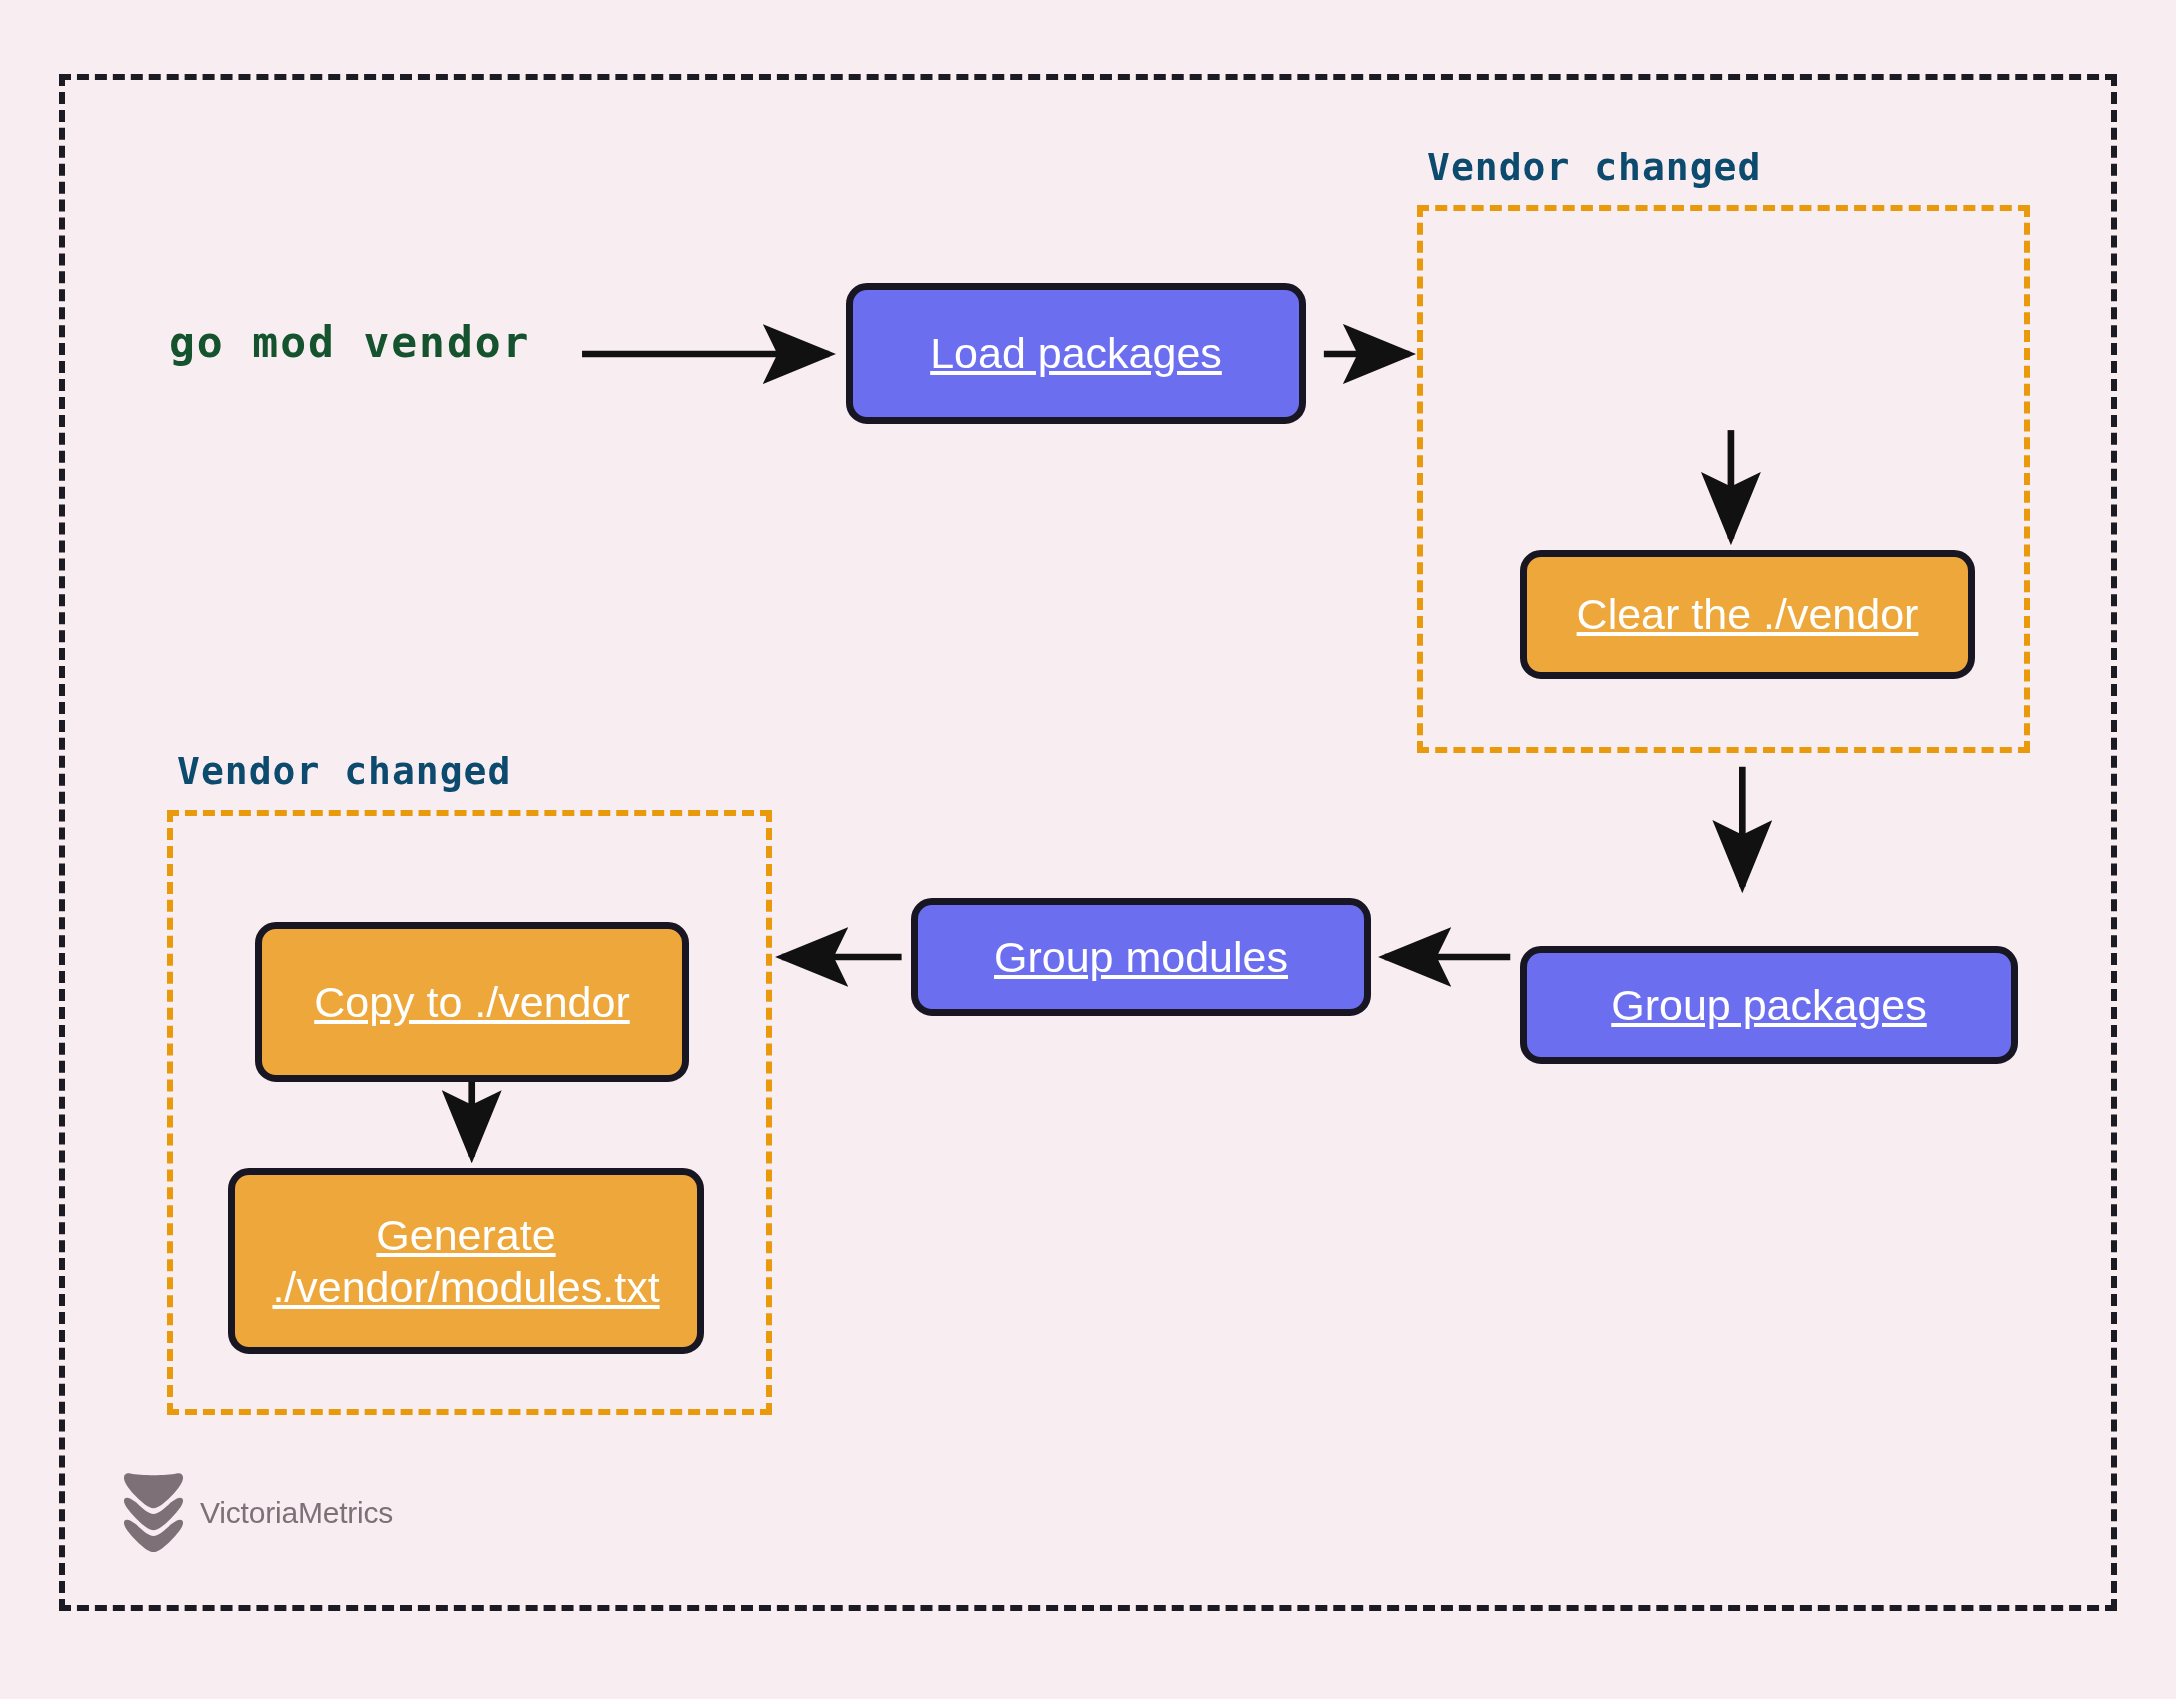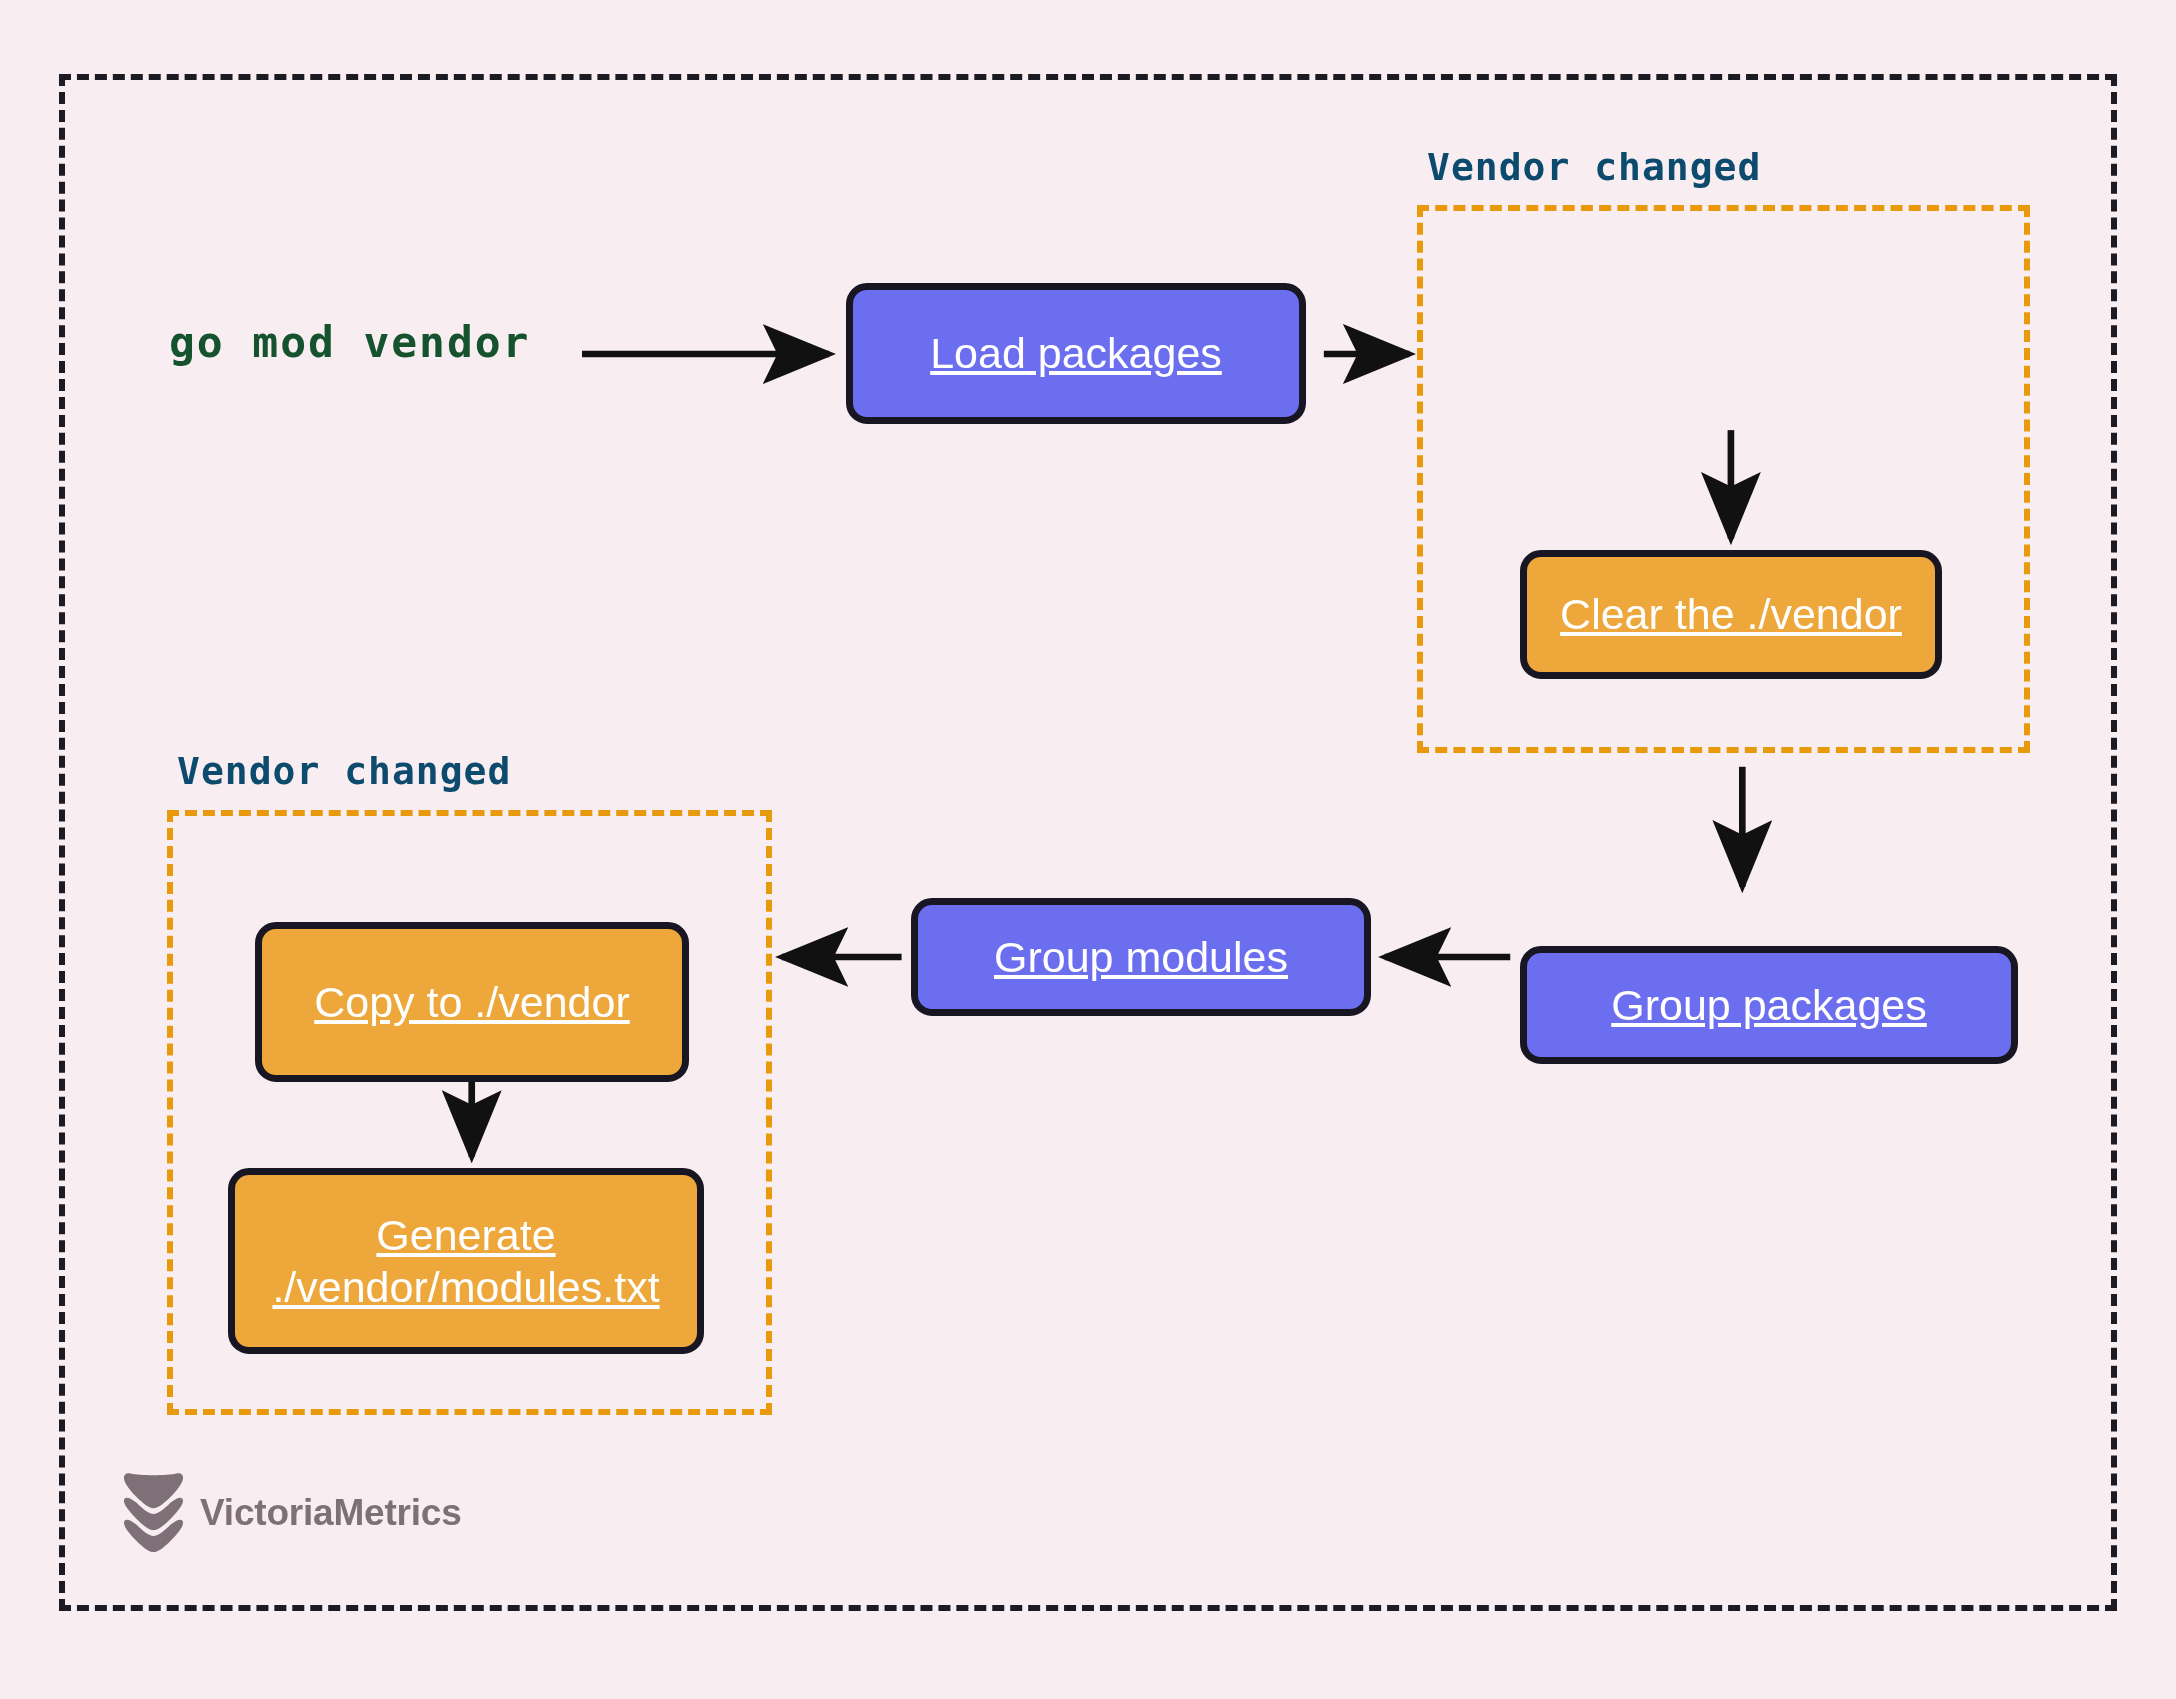--- a/index.html
+++ b/index.html
@@ -80,21 +80,21 @@
     border-radius: 21px;
     padding: 5.7px 9.5px;
     white-space: pre-line;
     text-decoration: underline;
   }
   .node.purple { background: #6c6ef0; }
   .node.orange { background: #eda73a; }
 
   #node-load      { left: 846px;  top: 283px;  width: 460px;  height: 141px; }
   #node-find      { left: 1520px; top: 289px;  width: 422px;  height: 129px; }
-  #node-clear     { left: 1520px; top: 550px;  width: 422px;  height: 129px; }
+  #node-clear     { left: 1520px; top: 550px;  width: 455px;  height: 129px; }
   #node-group     { left: 1520px; top: 946px;  width: 498px;  height: 118px; }
   #node-sort      { left: 911px;  top: 898px;  width: 460px;  height: 118px; }
   #node-copy      { left: 255px;  top: 875px;  width: 434px;  height: 160px; margin-top: 47px; }
   #node-generate  { left: 228px;  top: 1168px; width: 476px;  height: 186px; }
 
   
   #cmd-label {
     position: absolute;
     left: 169px;
     top: 317px;
@@ -120,22 +120,22 @@
     position: absolute;
     left: 122px;
     top: 1472px;
     display: flex;
     align-items: center;
     gap: 15px;
   }
   #logo-mark { display: block; }
   #logo-text {
     color: #7d7077;
-    font-size: 37px;
-    font-weight: 700;
+    font-size: 30px;
+    font-weight: 400;
     letter-spacing: -0.2px;
     text-align: center;
   }
 </style>
 </head>
 <body>
 
 <div id="canvas">
 
   <div class="outer-frame"></div>

